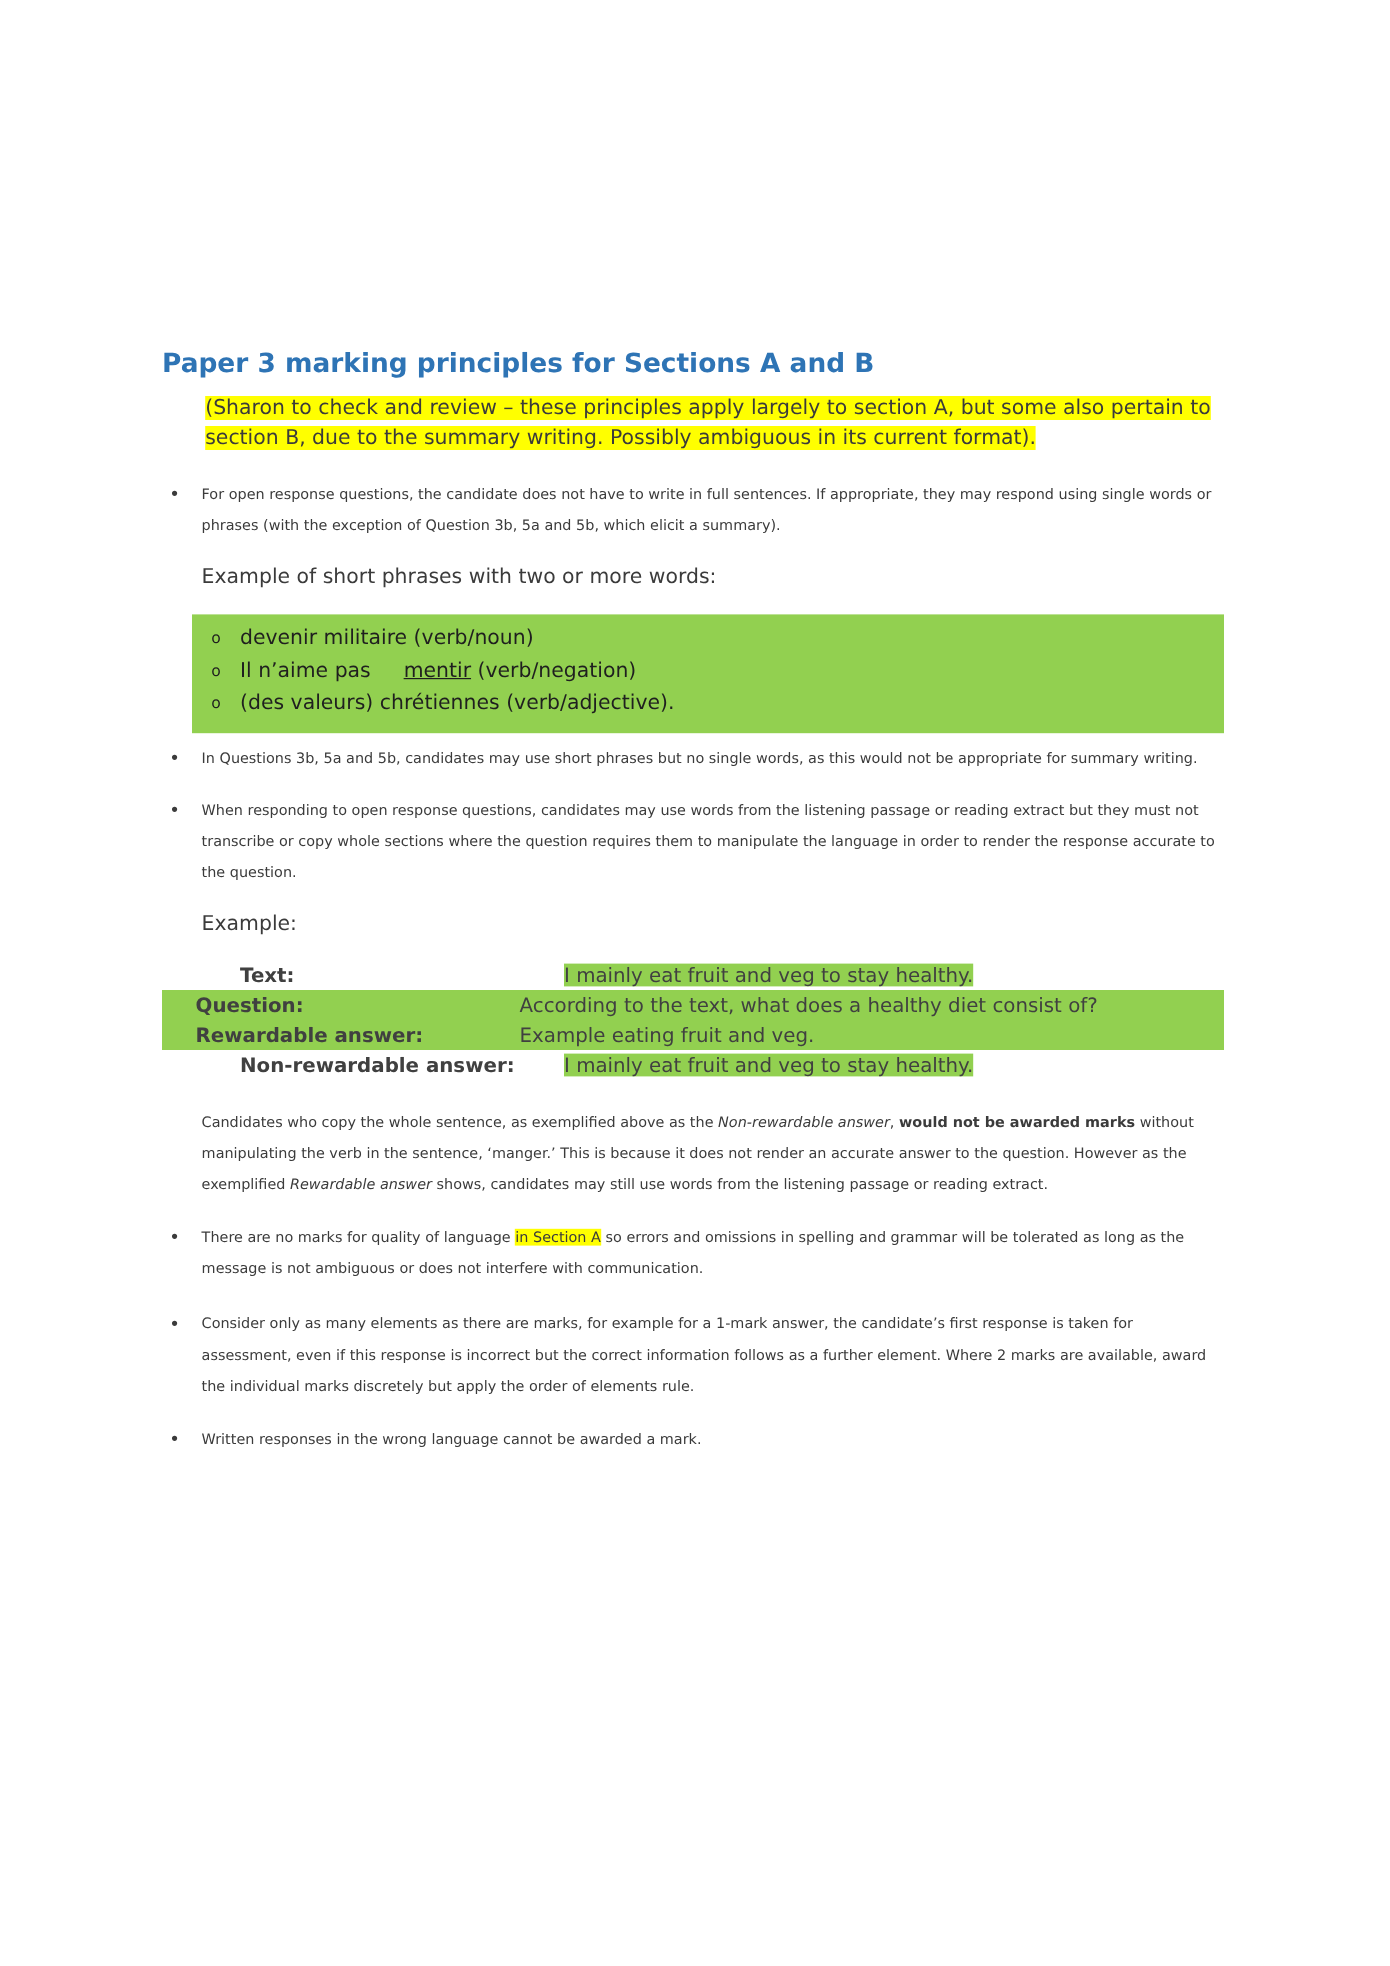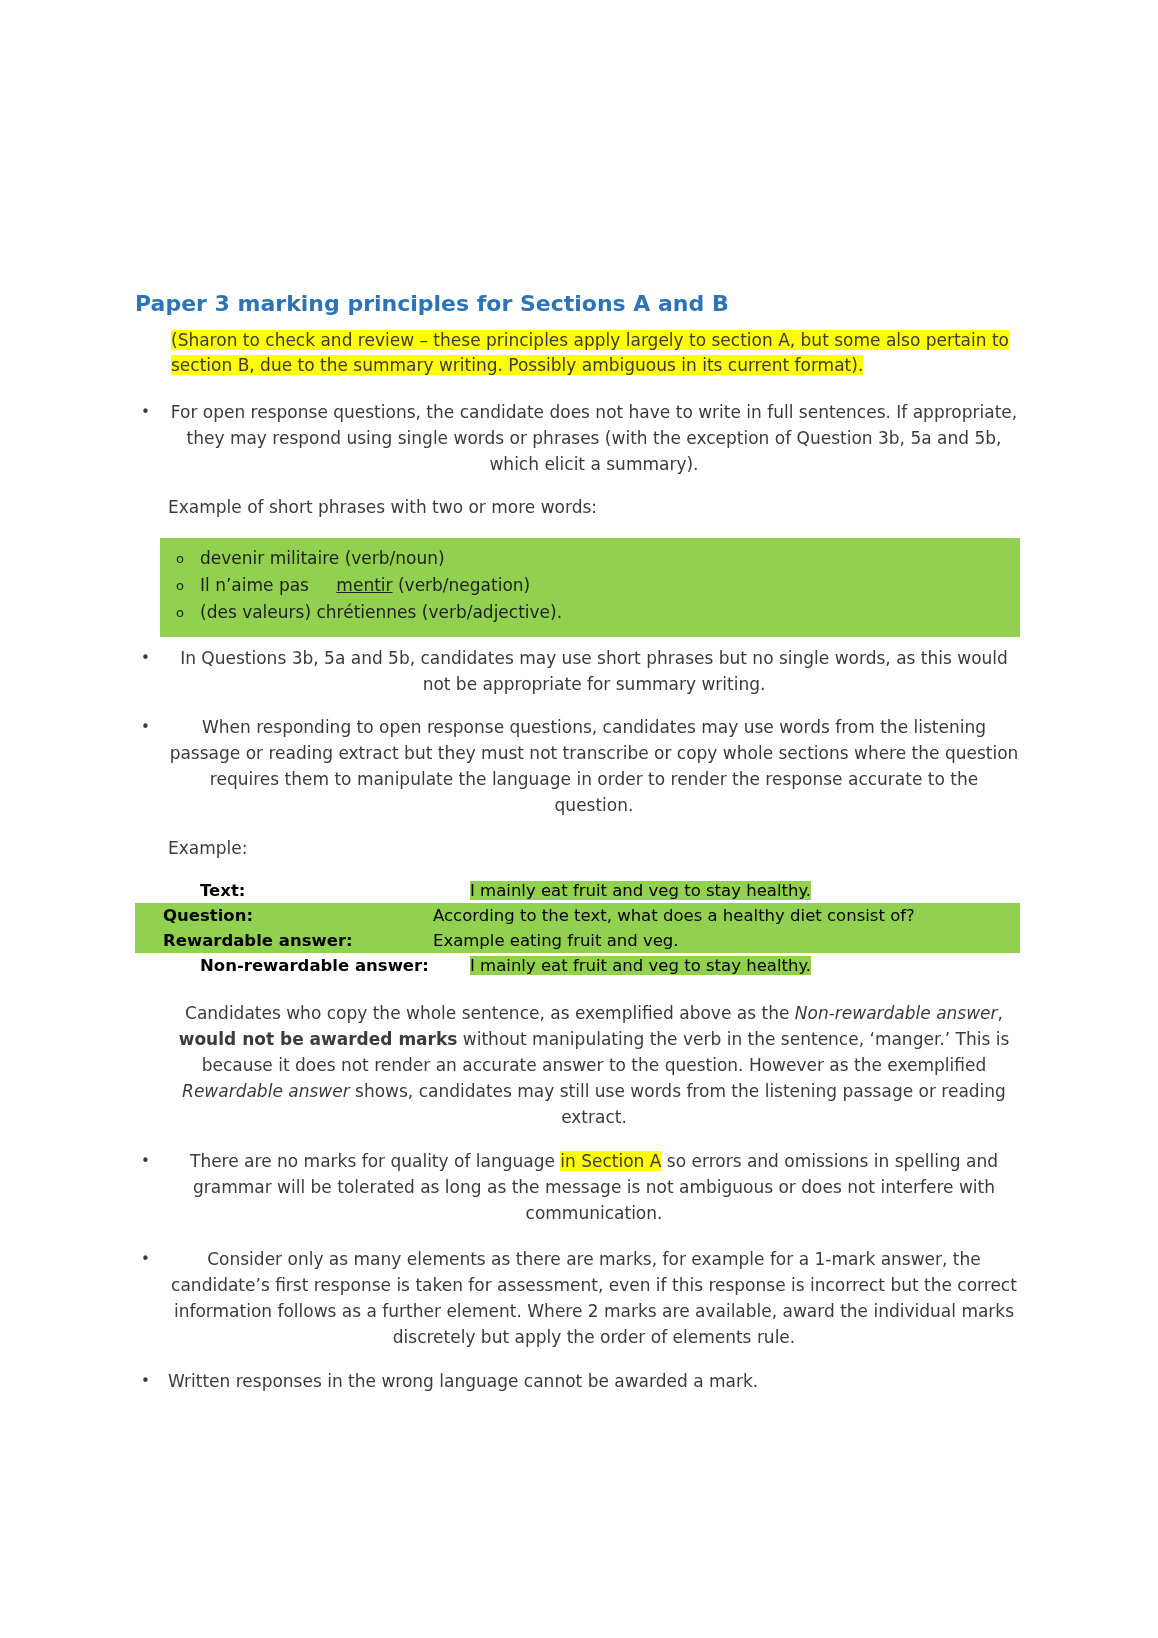--- a/index.html
+++ b/index.html
@@ -25,21 +25,21 @@
   .hl-yellow { background: #ffff00; }
 
   .bullet { display: flex; }
   .bullet .marker {
     flex: 0 0 33px;
     width: 33px;
     padding-left: 6px;
     font-size: 15px;
     line-height: 26px;
   }
-  .btext, .para { font-size: 17px; line-height: 26px; text-align: center; }
+  .btext, .para { font-size: 12px; line-height: 26px; }
 
   .mb-b1 { margin-bottom: 17px; }
   .mb-b2 { margin-bottom: 17px; }
   .mb-b3 { margin-bottom: 17px; }
   .mb-b4 { margin-bottom: 20px; }
   .mb-b5 { margin-bottom: 18px; }
   .example-intro { font-size: 17px; line-height: 26px; margin: 0 0 18px 33px; }
   .example-label { font-size: 17px; line-height: 26px; margin: 0 0 17px 33px; }
 
   .green-block {
@@ -51,21 +51,21 @@
   .green-item { display: flex; font-size: 17px; line-height: 27px; }
   .green-item .o-marker {
     flex: 0 0 40px;
     width: 40px;
     text-align: center;
     font-size: 13px;
     line-height: 27px;
   }
   .u { text-decoration: underline; margin-left: 22px; }
 
-  .ex-table { margin: 0 0 22px 0; color: #000000; }
+  .ex-table { margin: 0 0 22px 0; color: #404040; }
   .ex-row {
     display: flex;
     padding-left: 65px;
     font-size: 16.5px;
     line-height: 25px;
     white-space: nowrap;
   }
   .ex-label { flex: 0 0 270px; width: 270px; font-weight: bold; }
   .ex-value { flex: 1 1 auto; }
   .row-green { background: #92d050; padding-left: 28px; }

